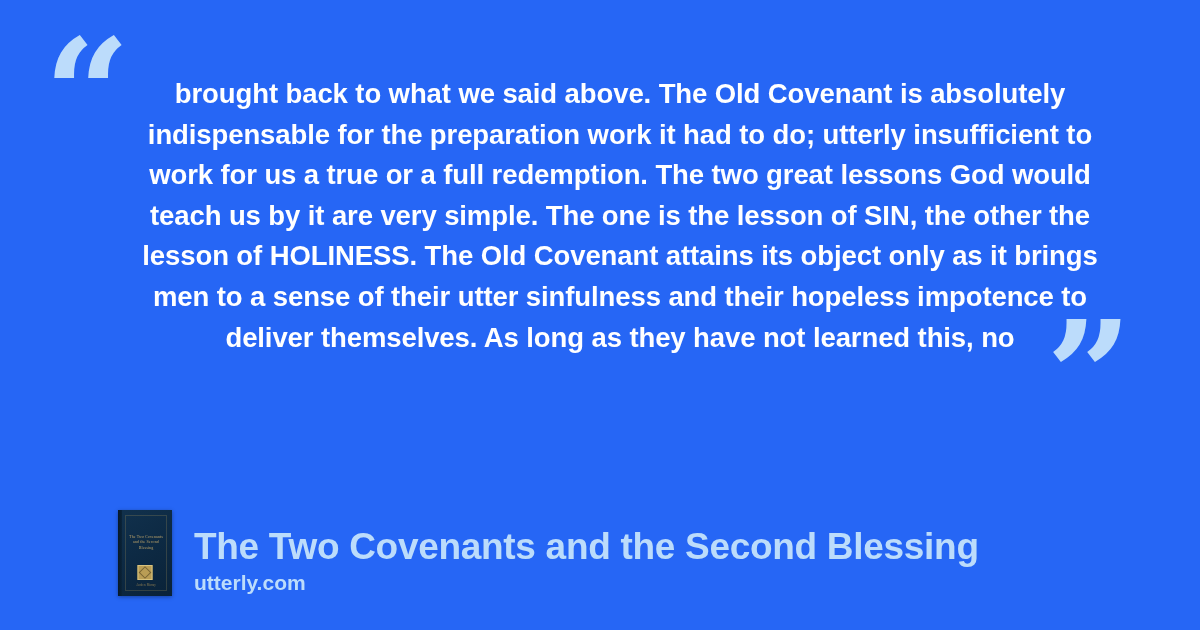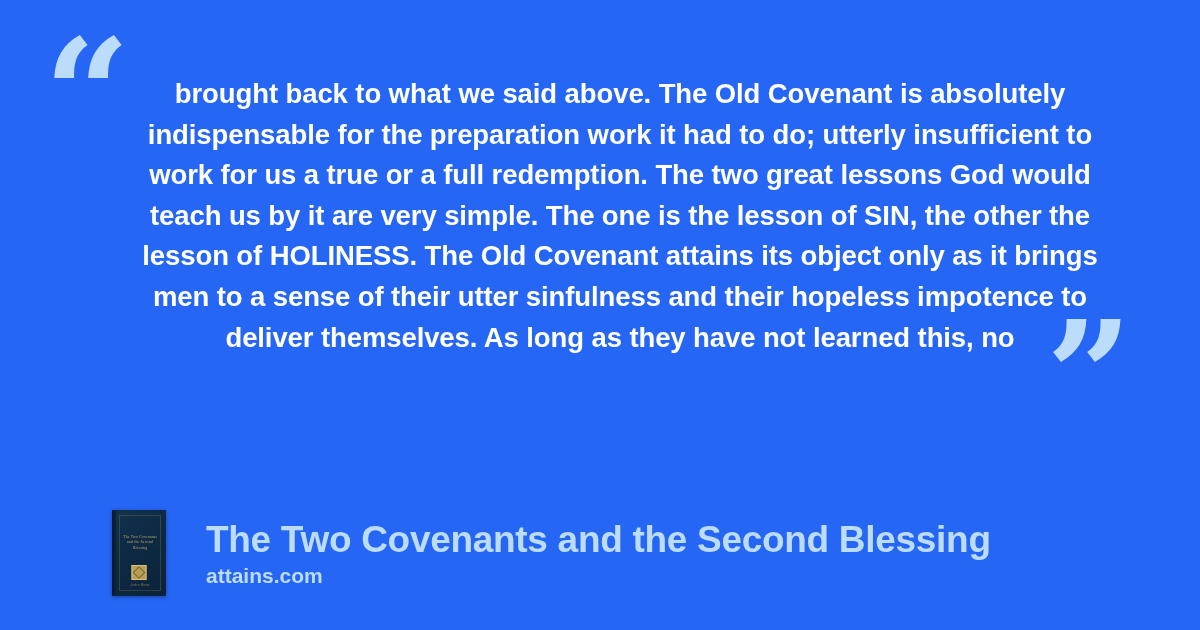--- a/index.html
+++ b/index.html
@@ -62,25 +62,25 @@
     font-weight: 700;
     font-size: 27.5px;
     line-height: 40.6px;
     letter-spacing: -0.1px;
     white-space: pre-line;
   }
 
   
   .footer {
     position: absolute;
-    left: 112px;
+    left: 118px;
     bottom: 34px;
     display: flex;
-    align-items: center;
-    gap: 40px;
+    align-items: flex-end;
+    gap: 22px;
   }
 
   
   .book-cover {
     position: relative;
     width: 54px;
     height: 86px;
     background: linear-gradient(145deg, #11314d 0%, #0d2a44 45%, #0a2238 100%);
     box-shadow: 0 1px 4px rgba(0,0,0,0.35);
     flex: 0 0 auto;
@@ -191,18 +191,18 @@
       <div class="spine"></div>
       <div class="cover-border"></div>
       <div class="cover-title">The Two Covenants and the Second Blessing</div>
       <div class="cover-sub"></div>
       <div class="cover-emblem"></div>
       <div class="cover-author">Andrew Murray</div>
     </div>
 
     <div class="footer-text">
       <div class="book-title">The Two Covenants and the Second Blessing</div>
-      <div class="site-name">attains.com</div>
+      <div class="site-name">utterly.com</div>
     </div>
 
   </div>
 
 </div>
 
 </body></html>

